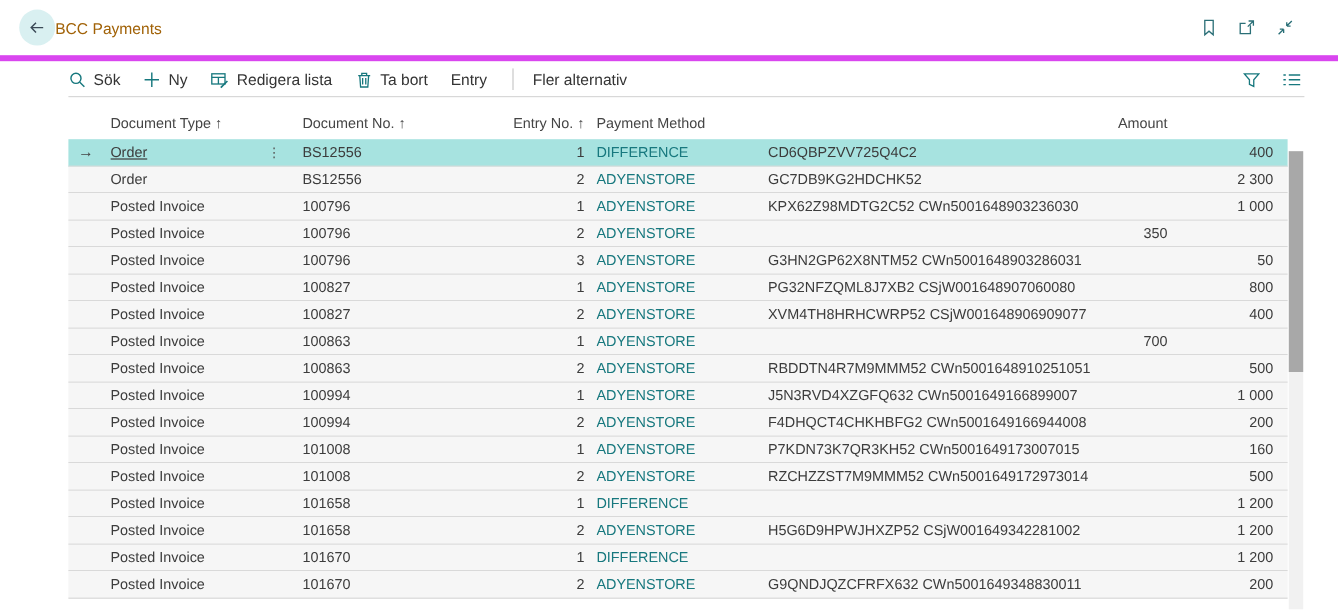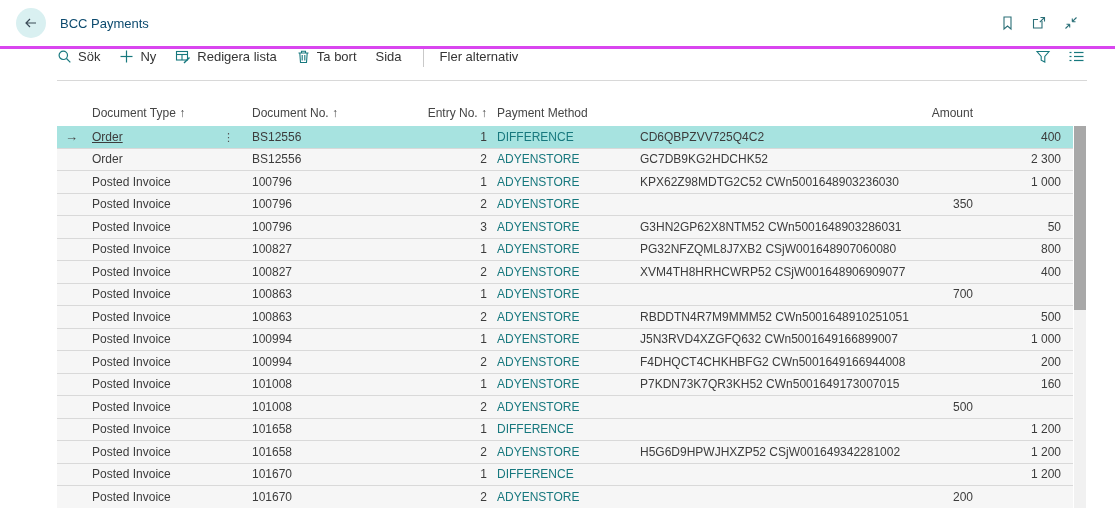--- a/index.html
+++ b/index.html
@@ -6,33 +6,33 @@
   body{
     width:1115px;height:508px;overflow:hidden;position:relative;
     background:#ffffff;
     font-family:"Liberation Sans","DejaVu Sans",sans-serif;
     -webkit-font-smoothing:antialiased;
     color:#3c3c3c;
   }
   
   .top-bar{height:46px;display:flex;align-items:center;padding:0 16px;box-sizing:border-box;}
   .back-btn{width:30px;height:30px;border-radius:50%;background:#d9f0f1;display:flex;align-items:center;justify-content:center;color:#3b4a57;flex:0 0 auto;cursor:pointer;}
-  .page-title{margin-left:14px;font-size:13px;color:#0c4a6e;}
+  .page-title{margin-left:0;font-size:13px;color:#a16207;}
   .top-actions{margin-left:auto;display:flex;align-items:center;gap:16px;color:#2a6f77;padding-right:20px;}
   .top-actions .icon-btn{display:flex;align-items:center;justify-content:center;cursor:pointer;}
   
-  .toolbar{height:35px;border-top:3px solid #d946ef;display:flex;align-items:flex-start;padding-left:57px;box-sizing:border-box;position:relative;}
+  .toolbar{height:35px;border-top:5px solid #d946ef;display:flex;align-items:center;padding-left:57px;box-sizing:border-box;position:relative;}
   .toolbar::after{content:"";position:absolute;left:57px;right:28px;bottom:0;height:1px;background:#d8d8d8;}
   .tb-btn{display:flex;align-items:center;gap:6px;font-size:13px;color:#343434;margin-right:19px;cursor:pointer;white-space:nowrap;}
   .tb-btn .t-icon{color:var(--accent-teal);display:flex;}
   .tb-sep{width:1px;height:18px;background:#c9c9c9;margin:0 16px 0 2px;}
   .tb-right{margin-left:auto;display:flex;align-items:center;gap:17px;padding-right:30px;color:var(--accent-teal);}
   .tb-right .icon-btn{cursor:pointer;display:flex;}
   
-  .table-wrap{margin-left:57px;width:1016px;margin-top:19px;position:relative;}
+  .table-wrap{margin-left:57px;width:1016px;margin-top:9px;position:relative;}
   .grid-row{display:grid;grid-template-columns:35px 160px 160px 85px 143px 345px 1fr;align-items:center;}
   .thead{height:26px;font-size:12px;color:#454545;}
   .thead .hc{white-space:nowrap;overflow:hidden;}
   .trow{height:22.5px;background:#f6f6f6;border-bottom:1px solid #d9d9d9;font-size:12px;color:#3c3c3c;box-sizing:border-box;cursor:pointer;}
   .trow.selected{background:var(--selected-row);}
   .cell{white-space:nowrap;overflow:hidden;}
   .c-sel{padding-left:8px;color:#444;font-size:13px;}
   .c-sel .row-arrow{visibility:hidden;}
   .trow.selected .c-sel .row-arrow{visibility:visible;}
   .c-doctype{position:relative;box-sizing:border-box;}
@@ -114,21 +114,21 @@
     <span class="t-icon">
       <svg width="15" height="15" viewBox="0 0 15 15" fill="none" stroke="currentColor" stroke-width="1.1">
         <path d="M2.5 4 h10 M5.5 4 v-1.8 h4 v1.8 M3.8 4 l0.7 9.5 h6 l0.7 -9.5"></path>
         <line x1="6.2" y1="6" x2="6.2" y2="11.5"></line>
           <line x1="8.8" y1="6" x2="8.8" y2="11.5"></line>
       </svg>
     </span>
     <span>Ta bort</span>
   </div>
   <div class="tb-btn">
-    <span>Sida</span>
+    <span>Entry</span>
   </div>
   <div class="tb-sep"></div>
   <div class="tb-btn">
     <span>Fler alternativ</span>
   </div>
   <div class="tb-right">
     <span class="icon-btn">
       <svg width="16" height="15" viewBox="0 0 16 15" fill="none" stroke="currentColor" stroke-width="1.1">
         <path d="M2 2.5 h12 L9.8 7.5 v5.5 l-3.6 -1.8 v-3.7 z"></path>
       </svg>
@@ -261,20 +261,21 @@
     <div class="cell c-method">ADYENSTORE</div>
     <div class="cell">P7KDN73K7QR3KH52 CWn5001649173007015</div>
     <div class="cell c-amount">160</div>
   </div>
       <div class="grid-row trow">
     <div class="cell c-sel"><span class="row-arrow">→</span></div>
     <div class="cell c-doctype"><span class="dt-text">Posted Invoice</span></div>
     <div class="cell">101008</div>
     <div class="cell c-entry">2</div>
     <div class="cell c-method">ADYENSTORE</div>
+    <div class="cell">RZCHZZST7M9MMM52 CWn5001649172973014</div>
     <div class="cell c-amount">500</div>
   </div>
       <div class="grid-row trow">
     <div class="cell c-sel"><span class="row-arrow">→</span></div>
     <div class="cell c-doctype"><span class="dt-text">Posted Invoice</span></div>
     <div class="cell">101658</div>
     <div class="cell c-entry">1</div>
     <div class="cell c-method">DIFFERENCE</div>
     <div class="cell"></div>
     <div class="cell c-amount">1 200</div>
@@ -296,20 +297,21 @@
     <div class="cell c-method">DIFFERENCE</div>
     <div class="cell"></div>
     <div class="cell c-amount">1 200</div>
   </div>
       <div class="grid-row trow">
     <div class="cell c-sel"><span class="row-arrow">→</span></div>
     <div class="cell c-doctype"><span class="dt-text">Posted Invoice</span></div>
     <div class="cell">101670</div>
     <div class="cell c-entry">2</div>
     <div class="cell c-method">ADYENSTORE</div>
+    <div class="cell">G9QNDJQZCFRFX632 CWn5001649348830011</div>
     <div class="cell c-amount">200</div>
   </div>
     </div>
 </div>
 
 <div class="vscroll">
   <div class="thumb"></div>
 </div>
 
 </body></html>

